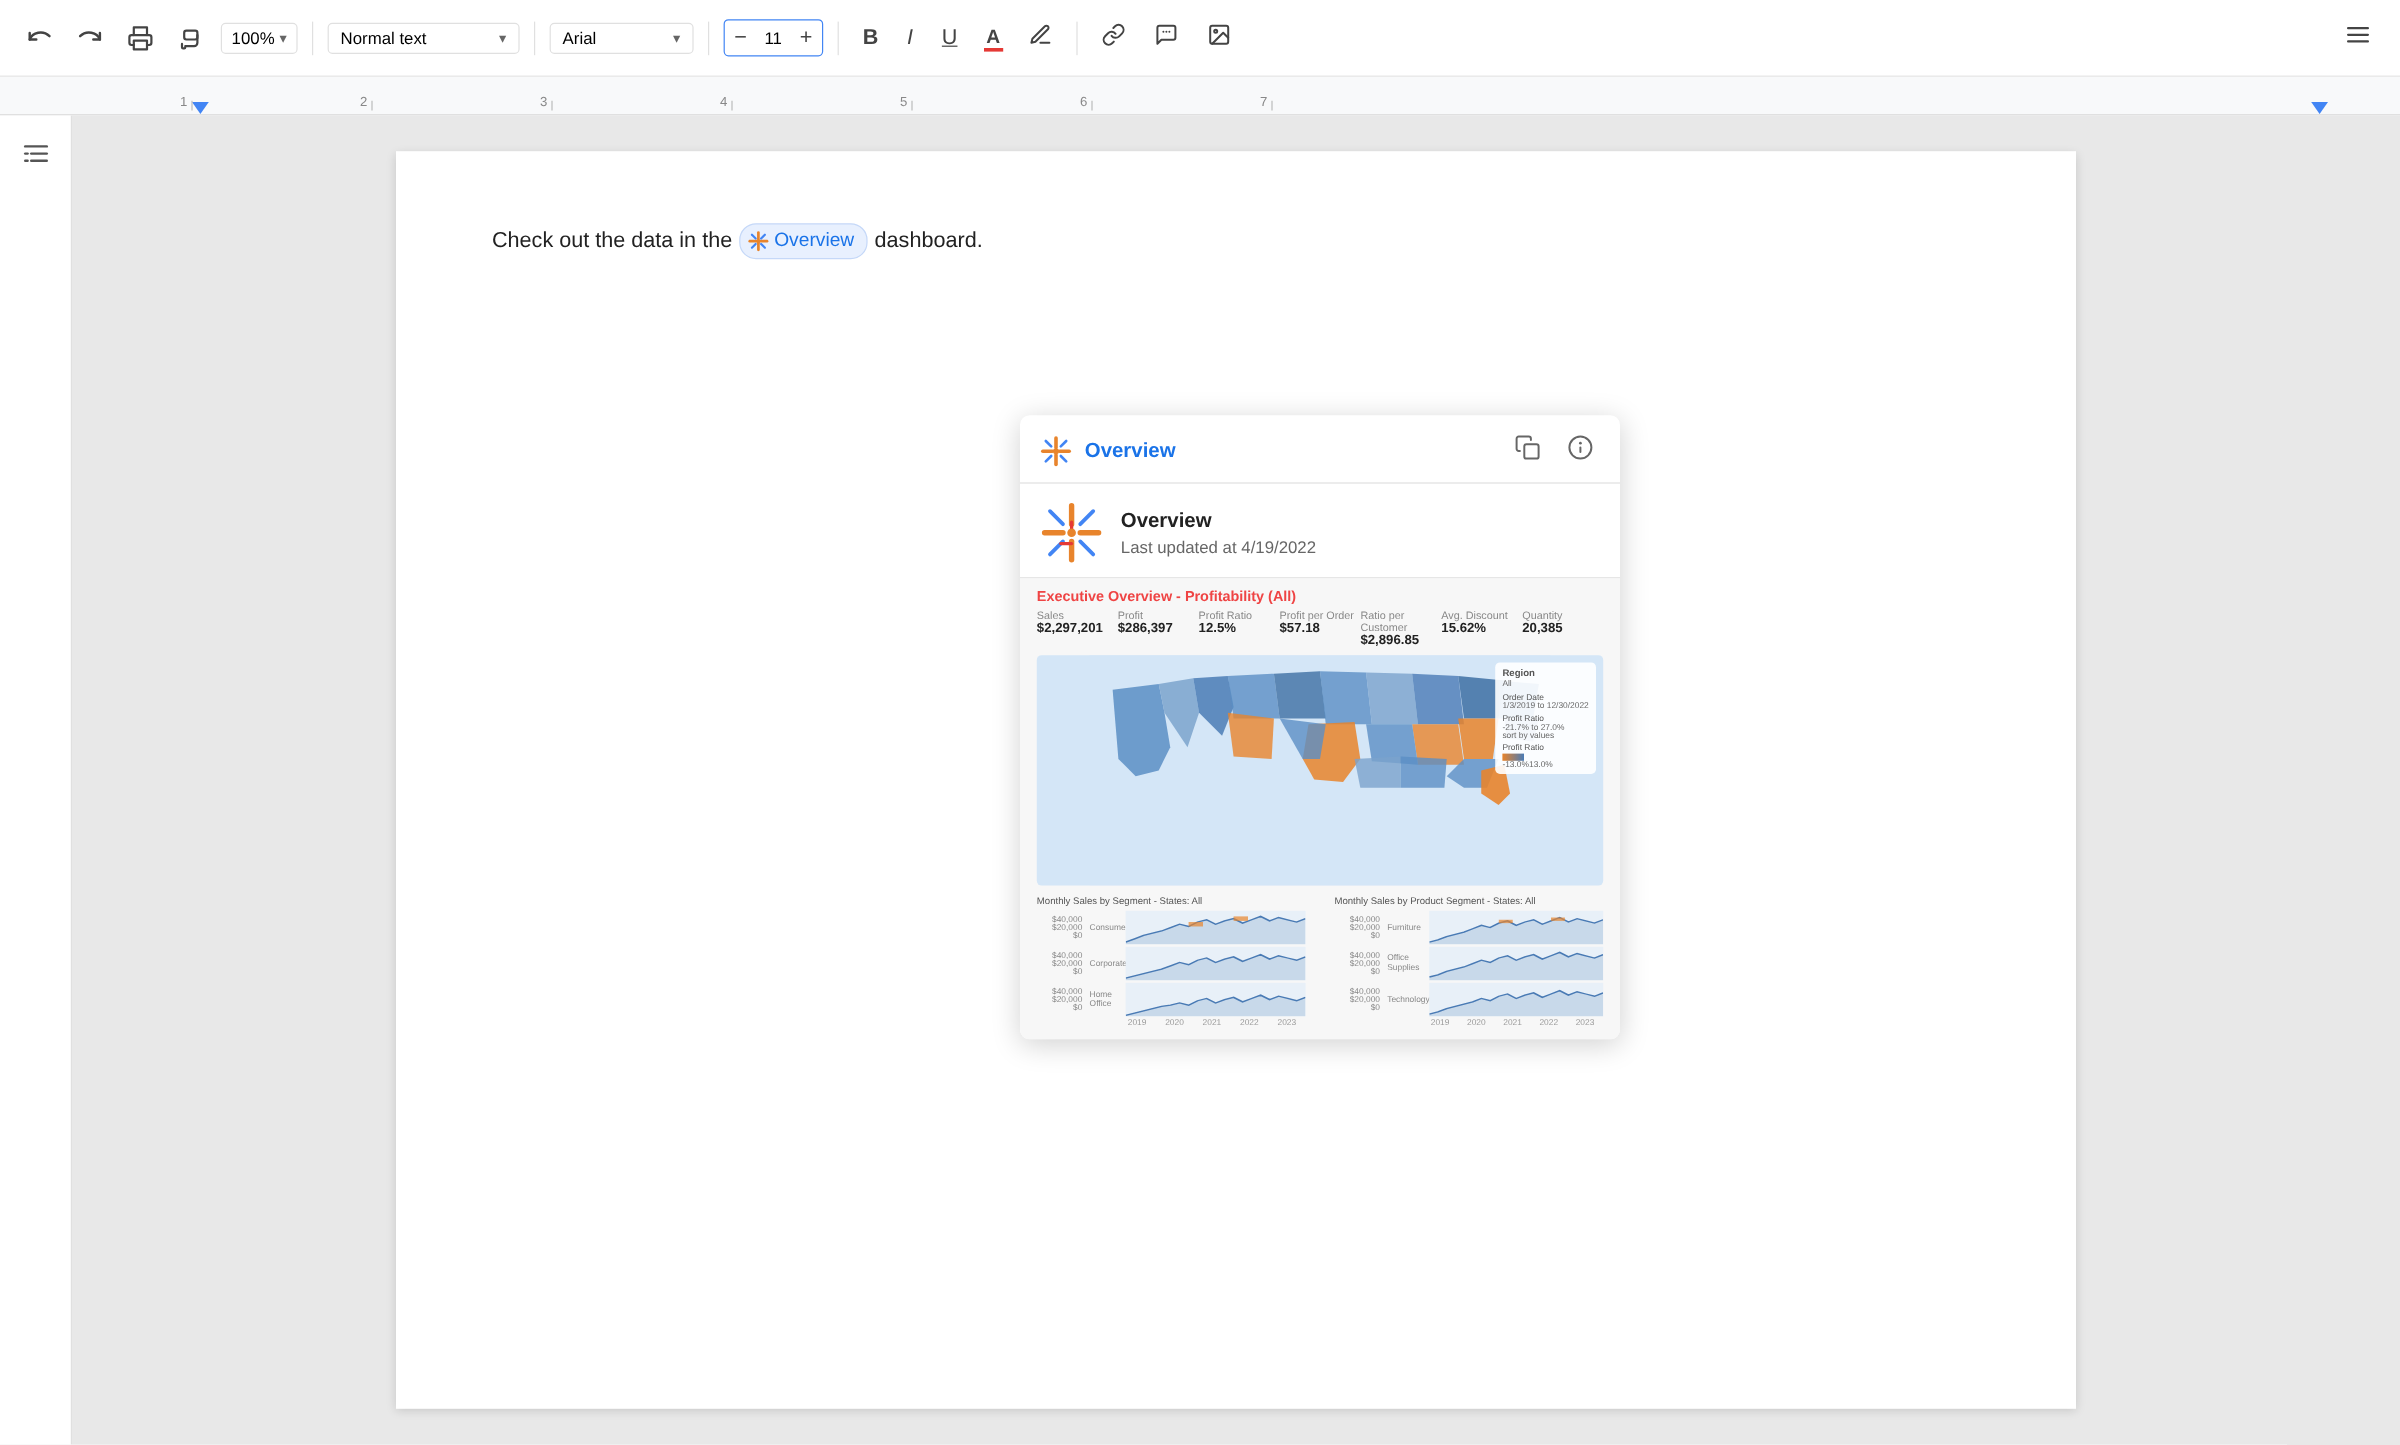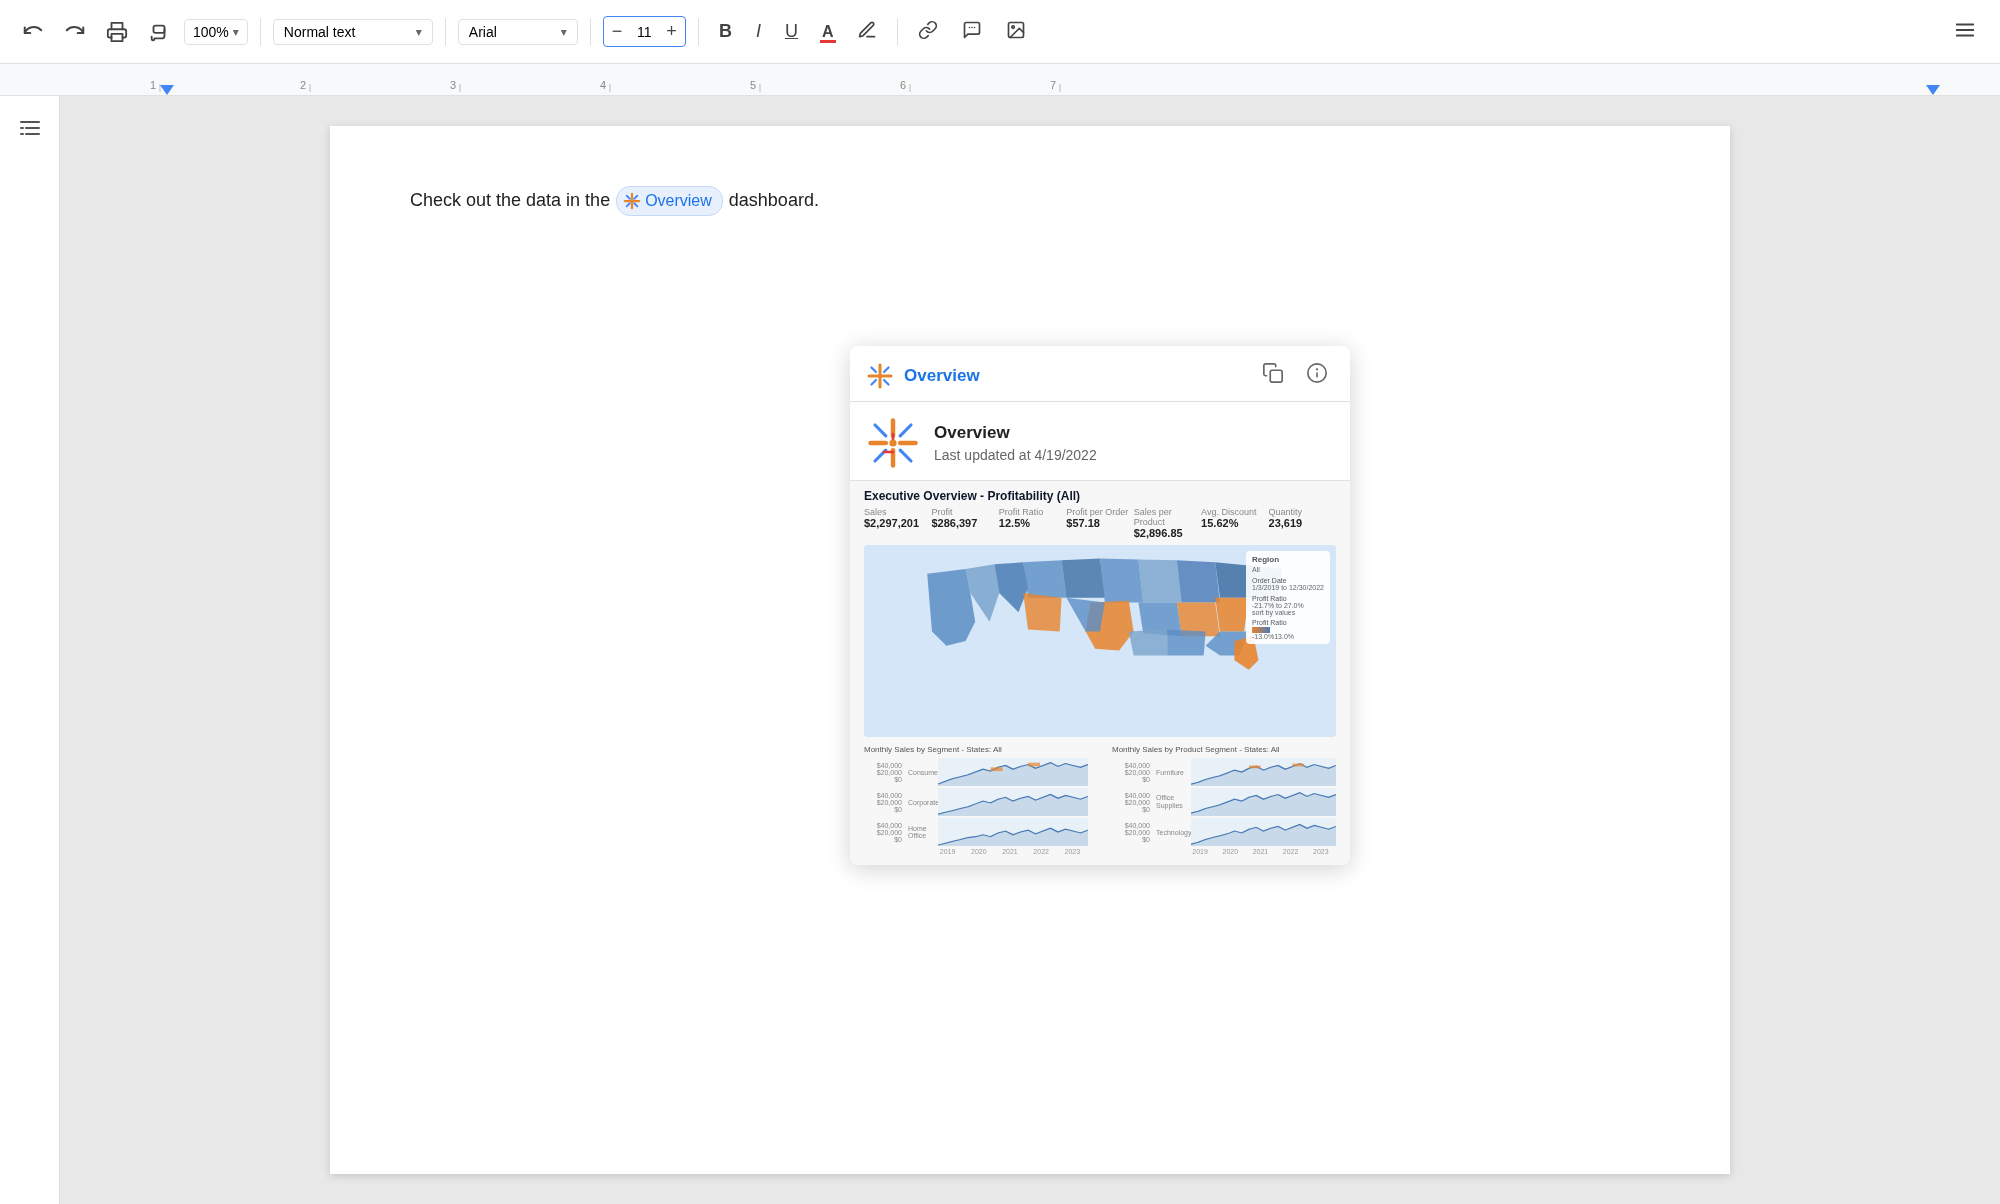--- a/index.html
+++ b/index.html
@@ -279,21 +279,21 @@
     }
 
     
     .dashboard-preview {
       padding: 0;
       background: #f7f7f7;
     }
     .dash-header-row {
       padding: 8px 14px 4px;
       font-size: 12px;
-      color: #0f172a;
+      color: #ef4444;
       font-weight: 600;
     }
     .dash-stats {
       display: flex;
       gap: 0;
       padding: 0 14px 6px;
     }
     .dash-stat {
       flex: 1;
       display: flex;
@@ -598,30 +598,30 @@
             </div>
             <div class="dash-stat">
               <span class="dash-stat-label">Profit Ratio</span>
               <span class="dash-stat-value">12.5%</span>
             </div>
             <div class="dash-stat">
               <span class="dash-stat-label">Profit per Order</span>
               <span class="dash-stat-value">$57.18</span>
             </div>
             <div class="dash-stat">
-              <span class="dash-stat-label">Sales per Product</span>
+              <span class="dash-stat-label">Ratio per Customer</span>
               <span class="dash-stat-value">$2,896.85</span>
             </div>
             <div class="dash-stat">
               <span class="dash-stat-label">Avg. Discount</span>
               <span class="dash-stat-value">15.62%</span>
             </div>
             <div class="dash-stat">
               <span class="dash-stat-label">Quantity</span>
-              <span class="dash-stat-value">23,619</span>
+              <span class="dash-stat-value">20,385</span>
             </div>
           </div>
 
           <div class="dash-map">
             
             <svg viewBox="0 0 400 200" width="100%" height="100%">
 
               <rect width="400" height="200" fill="#d4e6f7"></rect>
 
               <path d="M20,30 L60,25 L65,50 L70,80 L60,100 L40,105 L25,90 Z" fill="#5b8ec4" opacity="0.85"></path>

